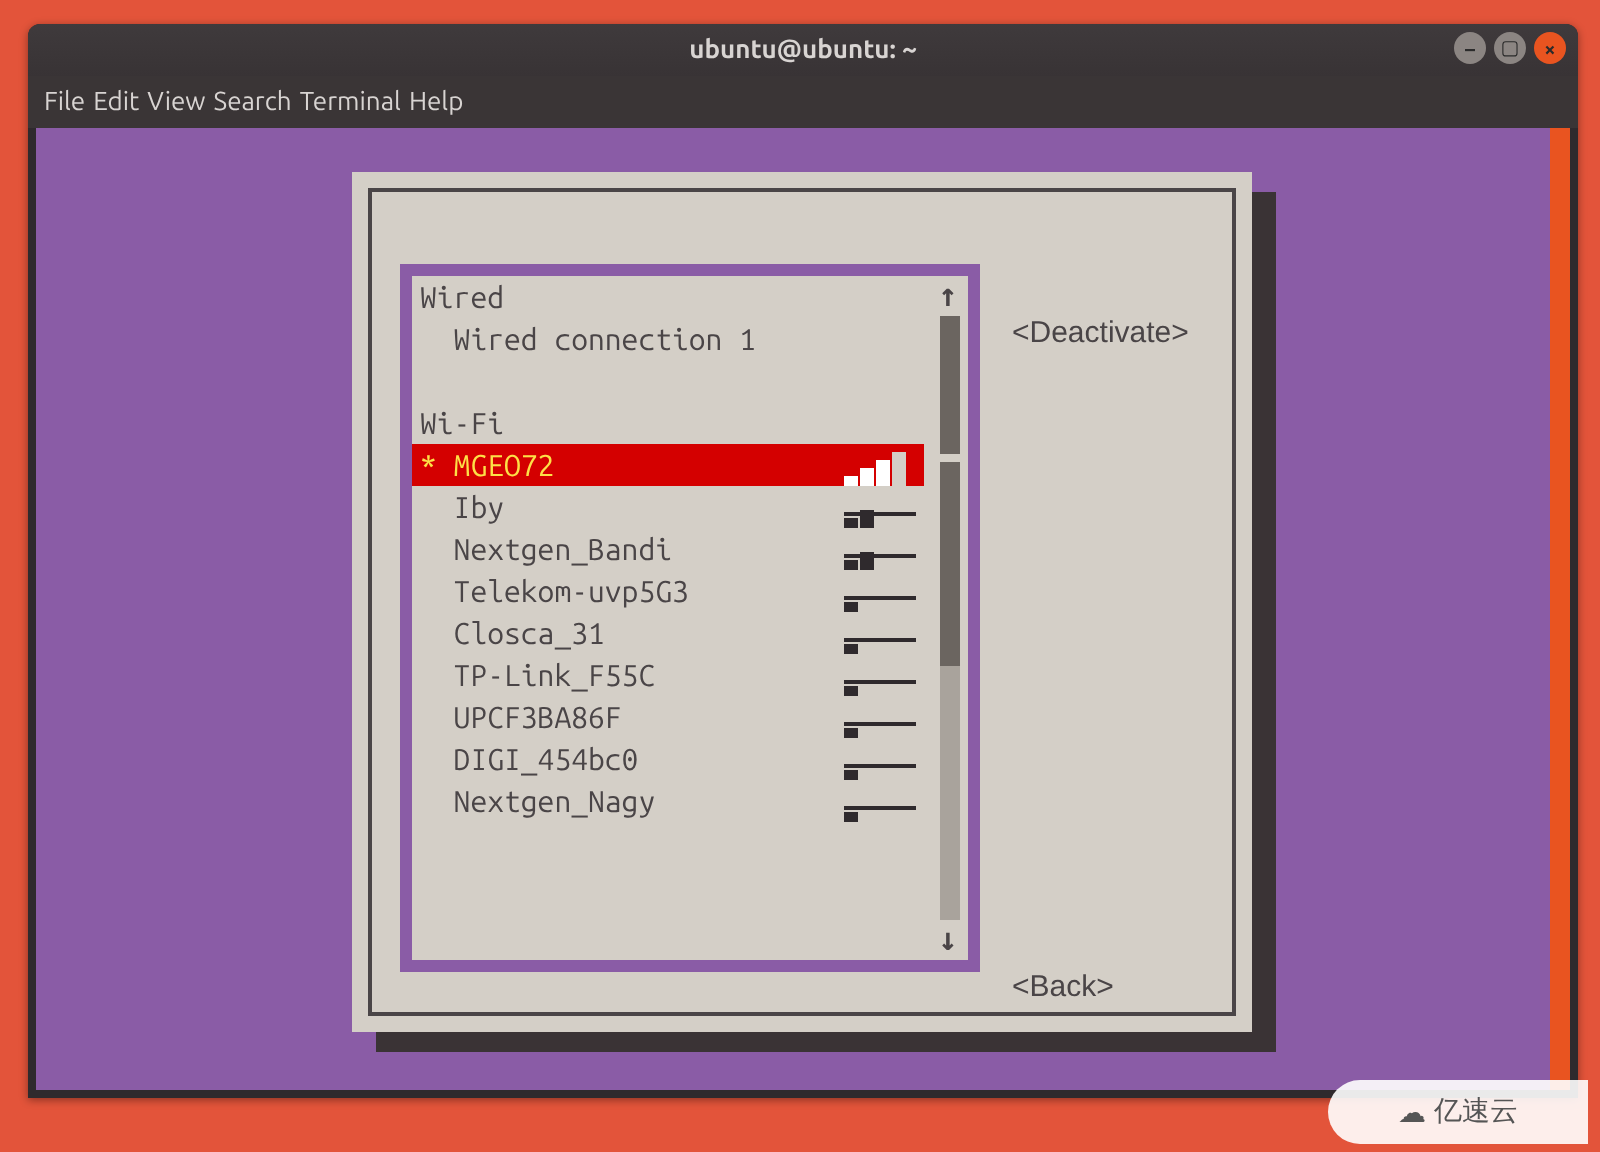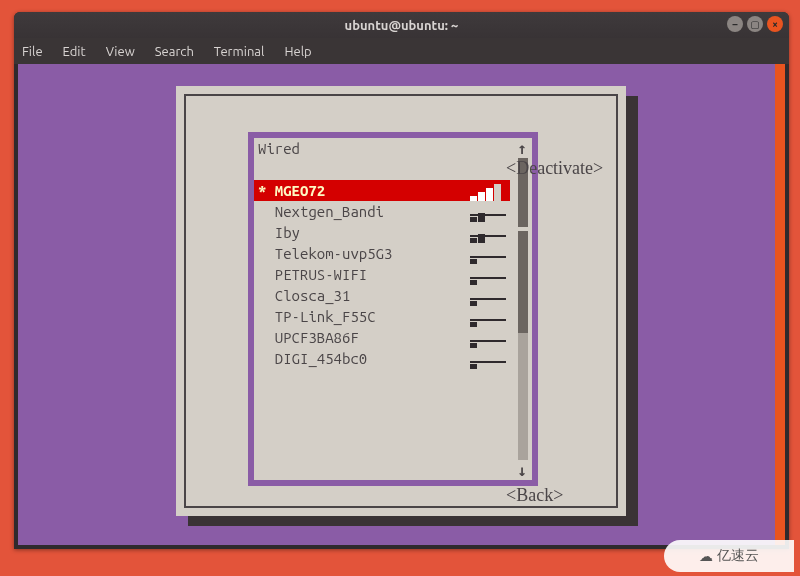--- a/index.html
+++ b/index.html
@@ -48,21 +48,21 @@
   }
   .wbtn.min { background: #8b8582; }
   .wbtn.max { background: #8b8582; }
   .wbtn.close { background: #e95420; }
   .menubar {
     height: 26px;
     background: #3a3536;
     display: flex;
     align-items: center;
     padding: 0 8px;
-    gap: 20px;
+    gap: 4px;
     color: #d8d4d2;
     font-size: 13px;
   }
   .terminal {
     position: absolute;
     left: 4px; right: 4px; top: 52px; bottom: 4px;
     background: #8a5ca6;
   }
   .term-inner {
     position: absolute;
@@ -93,21 +93,20 @@
     left: 6px; top: 6px; right: 6px; bottom: 6px;
     border: 2px solid #4a4547;
     background: #d4cfc7;
   }
   .panel {
     position: absolute;
     left: 14px; top: 36px;
     width: 290px; height: 354px;
     background: #8a5ca6;
     padding: 6px;
-    margin-left: 48px;
   }
   .panel-inner {
     width: 100%;
     height: 100%;
     background: #d4cfc7;
     position: relative;
     font-family: "Ubuntu Mono", "DejaVu Sans Mono", monospace;
     font-size: 15px;
     color: #4a4547;
   }
@@ -124,22 +123,22 @@
     align-items: center;
     position: relative;
   }
   .row .rlabel {
     padding-left: 4px;
     flex: 1;
     overflow: hidden;
   }
   .row.selected {
     background: #d40000;
-    color: #fef9c3;
-    font-weight: 700;
+    color: #fde047;
+    font-weight: 400;
   }
   .sigcell {
     position: absolute;
     right: 2px;
     width: 38px;
     height: 21px;
     display: flex;
     align-items: flex-end;
     gap: 0;
   }
@@ -182,22 +181,22 @@
     background: #6b6560;
   }
   .track .gap {
     position: absolute;
     top: 23%; height: 4px;
     width: 100%;
     background: #d4cfc7;
   }
   .sidebtn {
     position: absolute;
-    font-family: Liberation Serif, serif;
-    font-size: 18px;
+    font-family: Liberation Sans, sans-serif;
+    font-size: 15px;
     color: #4a4547;
     white-space: pre;
   }
   .deact { left: 320px; top: 62px; }
   .back  { left: 320px; top: 389px; }
   .term-scroll {
     position: absolute;
     right: 0; top: 0; bottom: 0; width: 10px;
     background: #2f2a2d;
   }
@@ -248,63 +247,62 @@
         <div class="dlg-frame">
 
           <div class="panel">
             <div class="panel-inner">
               <div class="list">
 
                 <div class="row">
                   <span class="rlabel">Wired</span>
                 </div>
                 <div class="row">
+                  <span class="rlabel">  Wired connection 1</span>
+                </div>
+                <div class="row">
                   <span class="rlabel"></span>
+                </div>
+                <div class="row">
+                  <span class="rlabel">Wi-Fi</span>
                 </div>
 
                 <div class="row selected">
                   <span class="rlabel">* MGEO72</span>
                   <span class="sigcell">
                     <span class="sigbar" style="height:5px;background:#fff"></span>
                     <span class="sigbar" style="height:9px;background:#fff"></span>
                     <span class="sigbar" style="height:13px;background:#fff"></span>
                     <span class="sigbar" style="height:17px;background:#d4cfc7"></span>
                   </span>
                 </div>
                 <div class="row">
+                  <span class="rlabel">  Iby</span>
+                  <span class="sigcell">
+                    <span class="sigbar" style="height:5px"></span>
+                    <span class="sigbar" style="height:9px"></span>
+                    <span class="sigline"></span>
+                  </span>
+                </div>
+                <div class="row">
                   <span class="rlabel">  Nextgen_Bandi</span>
                   <span class="sigcell">
                     <span class="sigbar" style="height:5px"></span>
                     <span class="sigbar" style="height:9px"></span>
                     <span class="sigline"></span>
                   </span>
                 </div>
                 <div class="row">
-                  <span class="rlabel">  Iby</span>
-                  <span class="sigcell">
-                    <span class="sigbar" style="height:5px"></span>
-                    <span class="sigbar" style="height:9px"></span>
-                    <span class="sigline"></span>
-                  </span>
-                </div>
-                <div class="row">
                   <span class="rlabel">  Telekom-uvp5G3</span>
                   <span class="sigcell">
                     <span class="sigbar" style="height:5px"></span>
                     <span class="sigline"></span>
                   </span>
                 </div>
                 <div class="row">
-                  <span class="rlabel">  PETRUS-WIFI</span>
-                  <span class="sigcell">
-                    <span class="sigbar" style="height:5px"></span>
-                    <span class="sigline"></span>
-                  </span>
-                </div>
-                <div class="row">
                   <span class="rlabel">  Closca_31</span>
                   <span class="sigcell">
                     <span class="sigbar" style="height:5px"></span>
                     <span class="sigline"></span>
                   </span>
                 </div>
                 <div class="row">
                   <span class="rlabel">  TP-Link_F55C</span>
                   <span class="sigcell">
                     <span class="sigbar" style="height:5px"></span>
@@ -313,20 +311,27 @@
                 </div>
                 <div class="row">
                   <span class="rlabel">  UPCF3BA86F</span>
                   <span class="sigcell">
                     <span class="sigbar" style="height:5px"></span>
                     <span class="sigline"></span>
                   </span>
                 </div>
                 <div class="row">
                   <span class="rlabel">  DIGI_454bc0</span>
+                  <span class="sigcell">
+                    <span class="sigbar" style="height:5px"></span>
+                    <span class="sigline"></span>
+                  </span>
+                </div>
+                <div class="row">
+                  <span class="rlabel">  Nextgen_Nagy</span>
                   <span class="sigcell">
                     <span class="sigbar" style="height:5px"></span>
                     <span class="sigline"></span>
                   </span>
                 </div>
               </div>
 
               <div class="scroll">
                 <div class="arrow">↑</div>
                 <div class="track">

